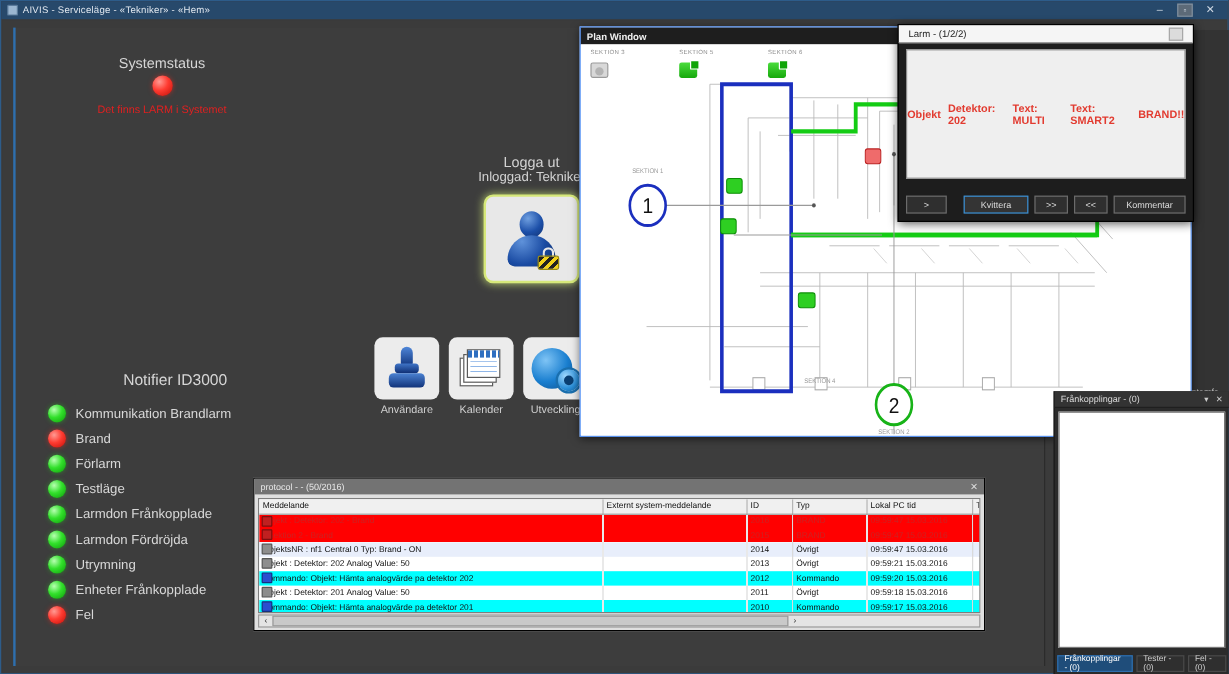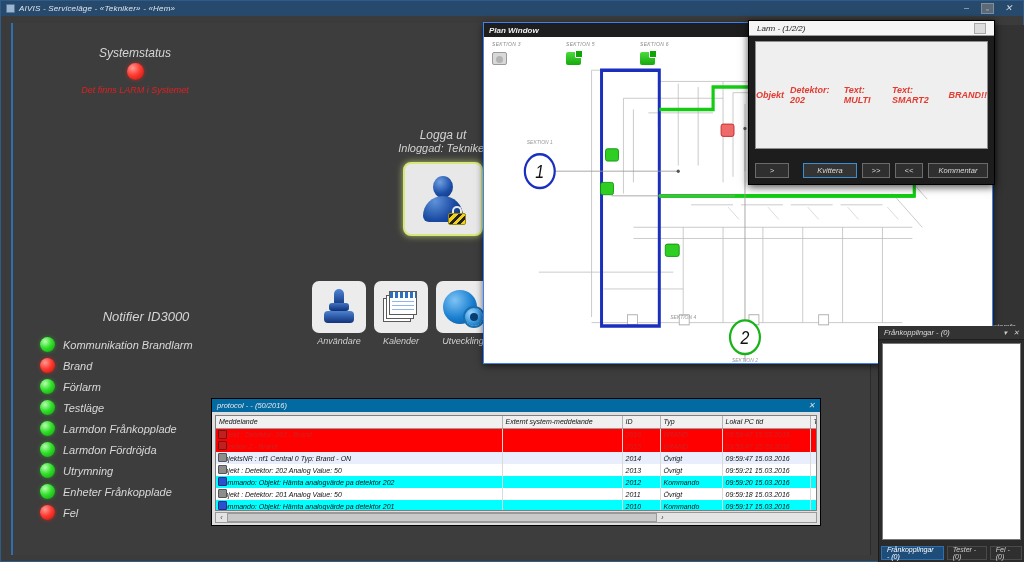--- a/index.html
+++ b/index.html
@@ -1,21 +1,21 @@
 <!DOCTYPE html>
 <html><head>
 <meta charset="utf-8">
 <style>
   * { box-sizing: border-box; margin: 0; padding: 0; }
   html, body {
     width: 1024px; height: 562px;
     font-family: "Liberation Sans", sans-serif;
     background: #000; overflow: hidden;
   }
-  #root { position: relative; width: 1024px; height: 562px; background: #1b1b1b; font-style: italic; }
+  #root { position: relative; width: 1024px; height: 562px; background: #1b1b1b; }
 
   
   .app-window {
     position: absolute; left: 0; top: 0; width: 1024px; height: 562px;
     background: #3b3b3b; border: 1px solid #2d5c8a;
   }
   .app-titlebar {
     height: 15px; background: linear-gradient(#2b4a6b, #1d3busted);
     background: #27496b;
     display: flex; align-items: center; padding: 0 2px;
@@ -201,21 +201,21 @@
   .abtn.wide { width: 60px; }
   .alarm-buttons .sp { flex: 1; }
   .alarm-buttons .gap { width: 5px; }
 
   
   .proto-window {
     position: absolute; left: 211px; top: 398px; width: 610px; height: 128px;
     background: #dfdfdf; border: 1px solid #000;
   }
   .proto-titlebar {
-    height: 13px; background: #0369a1; color: #e8e8e8; font-size: 7.5px;
+    height: 13px; background: #737373; color: #e8e8e8; font-size: 7.5px;
     display: flex; align-items: center; padding: 0 5px;
   }
   .proto-close { margin-left: auto; font-size: 8px; color: #ddd; }
   .proto-table { position: absolute; left: 3px; top: 16px; right: 3px; bottom: 14px; background: #fff; border: 1px solid #7e7e7e; overflow: hidden; }
   table.grid { width: 100%; border-collapse: collapse; table-layout: fixed; font-size: 7px; }
   table.grid th {
     background: #f0f0f0; border-right: 1px solid #b4b4b4; border-bottom: 1px solid #9a9a9a;
     font-weight: normal; text-align: left; padding: 1px 3px; height: 12px; color: #111;
   }
   table.grid td {

